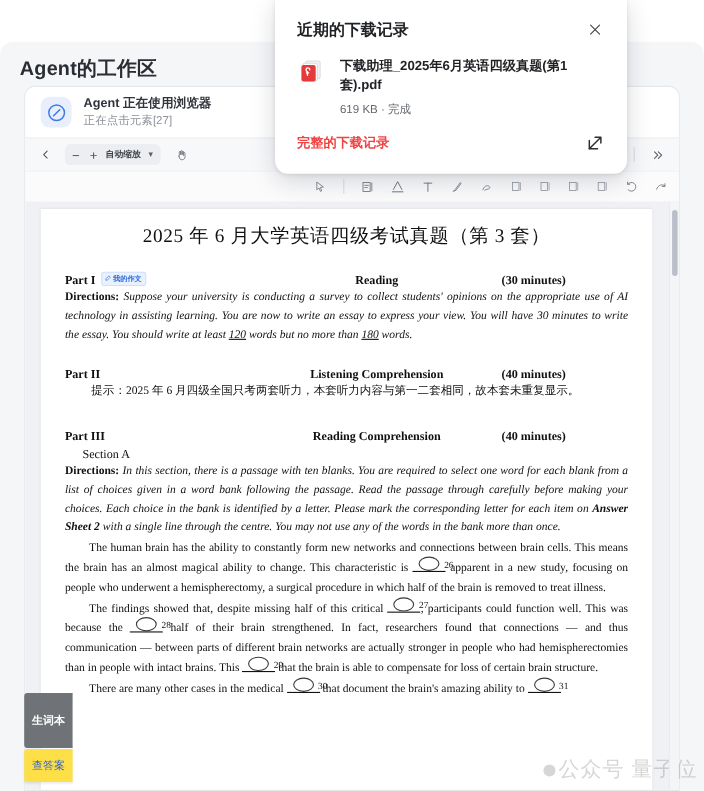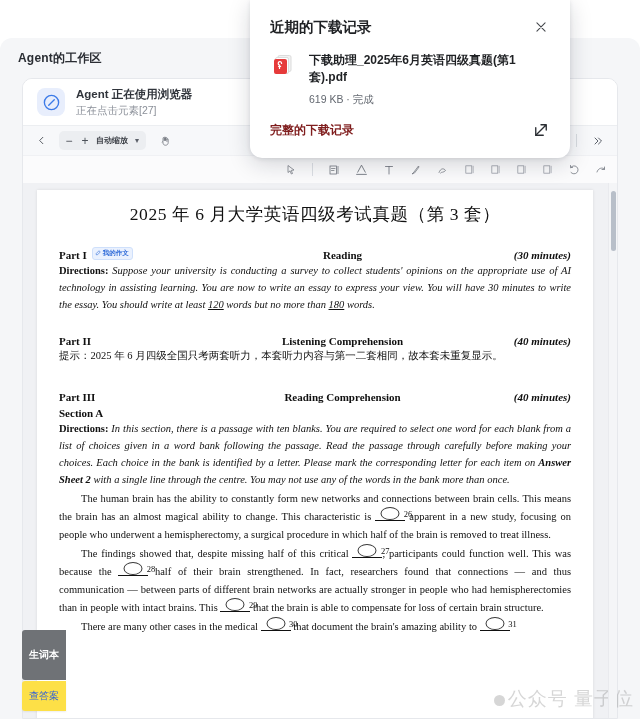--- a/index.html
+++ b/index.html
@@ -13,21 +13,21 @@
 
   
   #workspace{
     position:absolute; left:0; top:38px; width:640px; height:681px;
     background:#f5f6f8;
     border-top-left-radius:12px;
     border-top-right-radius:12px;
   }
   #ws-title{
     position:absolute; left:18px; top:12px;
-    font-size:12px; font-weight:700; color:#2a2d33; letter-spacing:.2px;text-align:right;
+    font-size:18px; font-weight:700; color:#2a2d33; letter-spacing:.2px;text-align:right;
   }
 
   
   #browser-card{
     position:absolute; left:22px; top:40px; width:596px; height:641px;
     background:#ffffff;
     border:1px solid #e6e8ec;
     border-top-left-radius:10px; border-top-right-radius:10px;
     overflow:hidden;
   }
@@ -95,51 +95,51 @@
     letter-spacing:.6px; margin-bottom:22px; white-space:nowrap;
   }
   .srf{ font-family:"Liberation Serif","DejaVu Serif",serif; color:#101010; }
   .part-row{
     display:flex; align-items:baseline; font-weight:700; font-size:11px;
     margin-top:14px;
     gap:29px;
   }
   .part-left{ display:flex; align-items:center; gap:5px; width:170px; }
   .part-mid{ flex:1; text-align:center; }
-  .part-right{ width:115px; text-align:right;font-style:italic; }
+  .part-right{ width:115px; text-align:left; }
   .badge{
     display:inline-flex; align-items:center; gap:2px;
     background:#eaf1fe; color:#2f6bd8; border:1px solid #cfe0fb;
     border-radius:3px; font-size:6.5px; font-weight:700; padding:1px 3px 1px 2px;
     font-family:"Liberation Sans",sans-serif; white-space:nowrap; position:relative; top:-1px;
   }
   p.dir{
     font-size:10.5px; line-height:1.63; text-align:justify; margin-top:1px;
   }
   .it{ font-style:italic; }
   .bd{ font-weight:700; }
   .ul{ text-decoration:underline; }
   p.body{
     font-size:10.5px; line-height:1.72; text-align:justify; margin-top:1px;
   }
   p.indent{ text-indent:22px; }
-  p.zh{ font-size:10.5px; line-height:1.6; margin-top:1px; }
+  p.zh{ font-size:10.5px; line-height:1.6; margin-top:1px;margin-left:24px; }
   .blank{
     display:inline-block; position:relative; width:30px; height:11px;
     vertical-align:-1px;
   }
   .blank i{
     position:absolute; left:0; right:0; bottom:0; height:1px; background:#111; font-style:normal;
   }
   .blank b{
     position:absolute; left:50%; top:-3px; transform:translateX(-50%);
     width:19px; height:13px; border:1px solid #3a3a3a; border-radius:50%;
     font-weight:400; font-size:8.5px; line-height:12px; text-align:right; background:#fff;
   }
-  .sec-a{ font-weight:700; font-size:11px; margin-top:4px; }
+  .sec-a{ font-weight:400; font-size:11px; margin-top:4px;margin-left:16px; }
 
   
   #tab-vocab{
     position:absolute; left:22px; top:630px; width:44px; height:50px;
     background:#6f7276; border-radius:3px 0 0 3px;
     color:#ffffff; font-size:10px; font-weight:700;
     display:flex; align-items:center; justify-content:center; z-index:6;
     font-family:"Liberation Sans",sans-serif;
   }
   #tab-answer{
@@ -187,21 +187,21 @@
   #dl-close{ margin-left:auto; width:22px; height:22px; display:flex;
     align-items:center; justify-content:center; color:#43464b; font-size:14px; }
   #dl-item{ display:flex; padding:14px 18px 0 22px; }
   #pdf-ico{ width:22px; height:24px; position:relative; flex:0 0 auto; margin-top:2px; }
   #dl-meta{ margin-left:15px; }
   #dl-name{ font-size:12px; font-weight:700; color:#1f2124; line-height:1.45; width:235px; }
   #dl-sub{ font-size:10.5px; color:#636870; margin-top:6px; }
   #dl-foot{
     display:flex; align-items:center; padding:0 18px 0 20px; margin-top:14px;
   }
-  #dl-full{ font-size:12px; font-weight:700; color:#7f1d1d; }
+  #dl-full{ font-size:12px; font-weight:700; color:#ef4444; }
   #dl-open{ margin-left:auto; width:20px; height:20px; color:#2b2e33; }
 </style>
 </head>
 <body>
 
 <div id="workspace">
 
   <div id="ws-title">Agent的工作区</div>
 
   <div id="browser-card">

